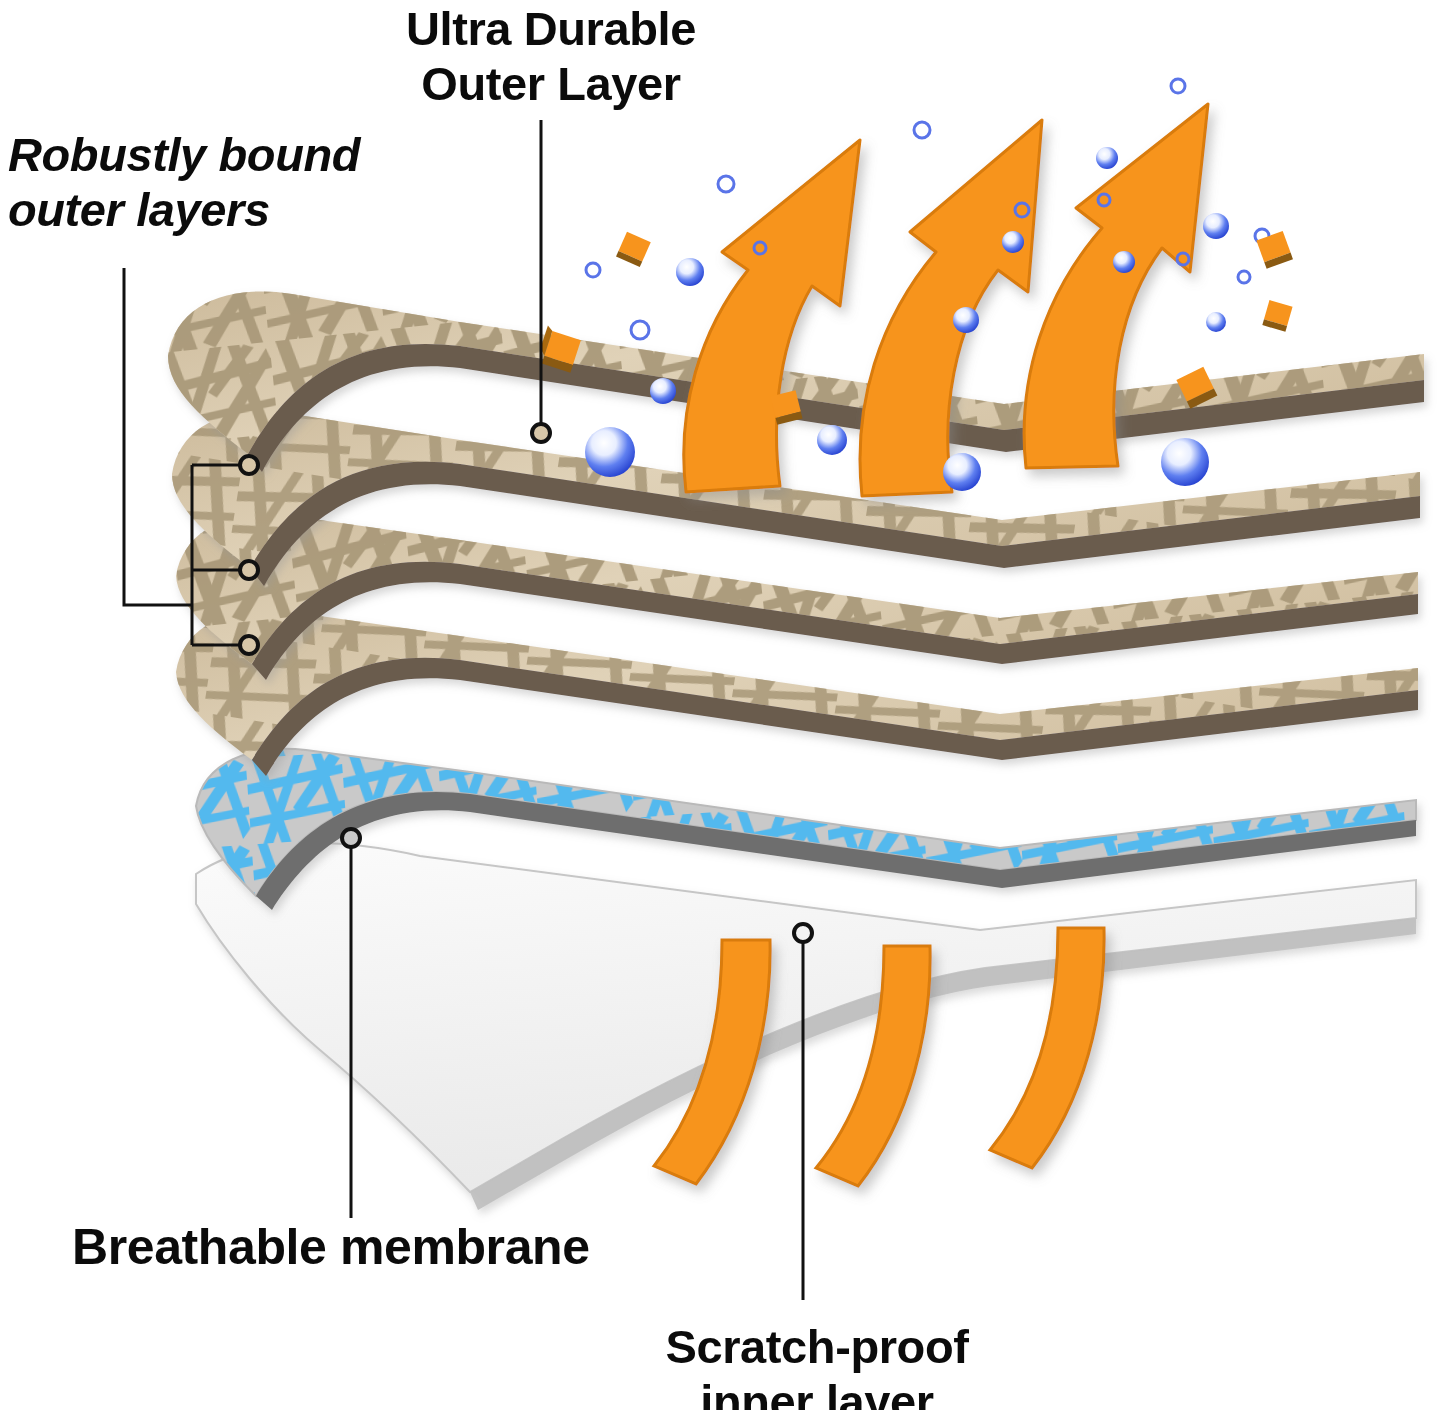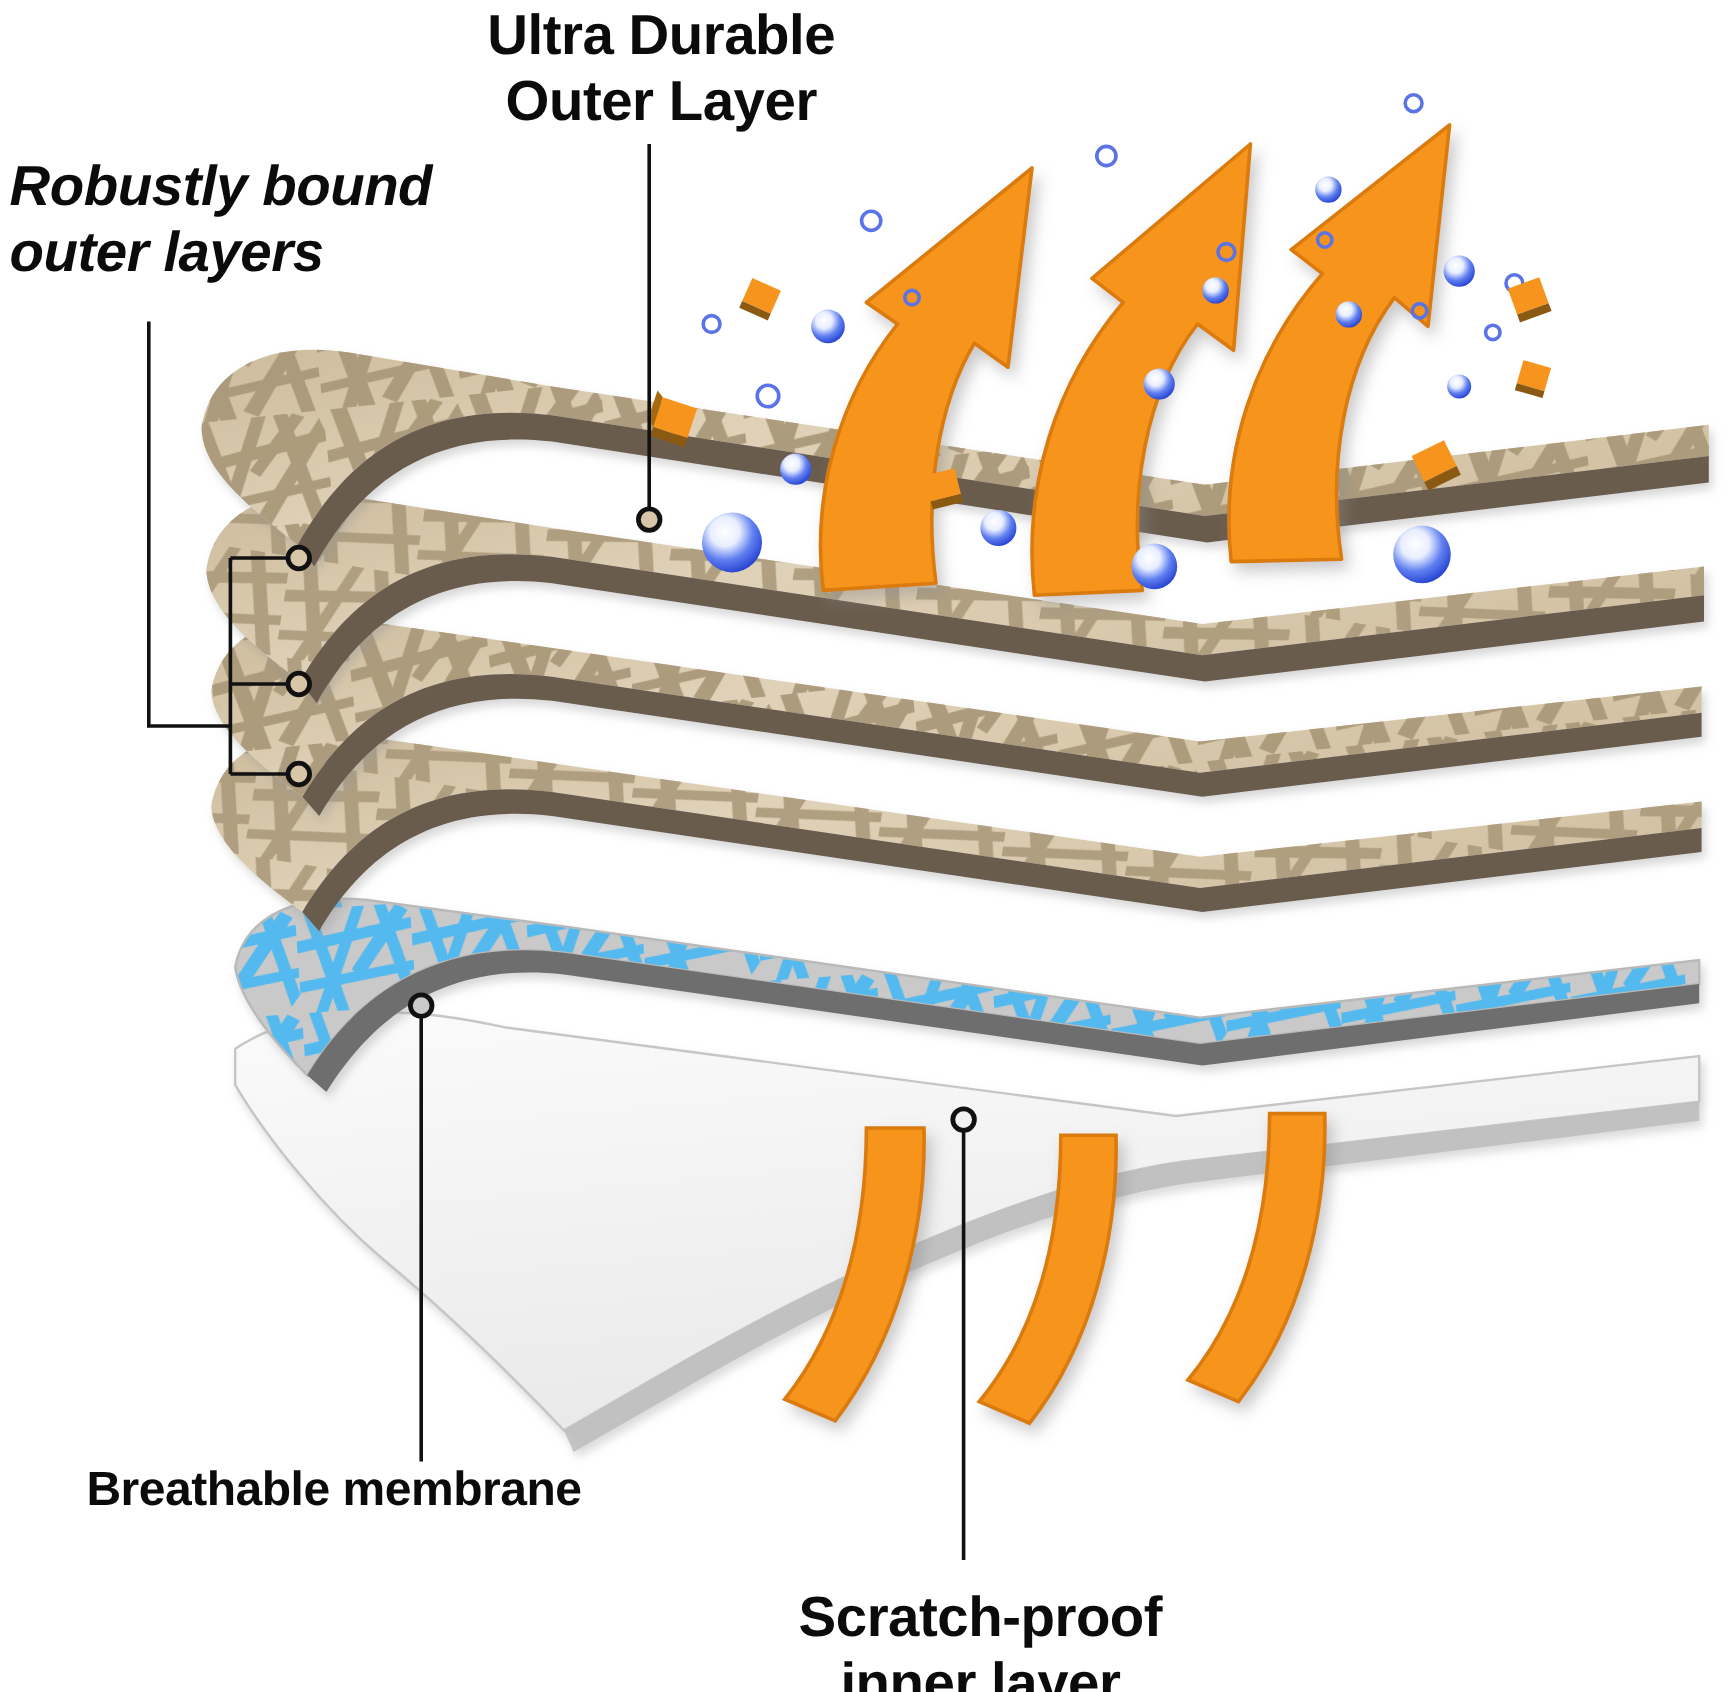--- a/index.html
+++ b/index.html
@@ -3,21 +3,21 @@
 <meta charset="utf-8">
 <style>
   html,body{margin:0;padding:0;background:#ffffff;}
   body{width:1445px;height:1410px;position:relative;overflow:hidden;
        font-family:"Liberation Sans","DejaVu Sans",sans-serif;}
   #stage{position:absolute;inset:0;width:1445px;height:1410px;}
   .lbl{position:absolute;font-weight:700;color:#0b0b0b;line-height:1.16;
        letter-spacing:-0.4px;white-space:pre;}
   #lbl-outer{left:378px;top:2px;font-size:47px;text-align:center;width:346px;}
   #lbl-robust{left:8px;top:128px;font-size:47px;text-align:left;width:420px;font-style:italic;}
-  #lbl-membrane{left:72px;top:1218px;font-size:40px;text-align:left;width:600px;}
+  #lbl-membrane{left:72px;top:1218px;font-size:50px;text-align:left;width:600px;}
   #lbl-scratch{left:632px;top:1300px;font-size:47px;text-align:center;width:370px;margin-top:20px;}
   svg{position:absolute;left:0;top:0;}
 </style>
 </head>
 <body>
 
 <div id="stage">
 
   <svg width="1445" height="1410" viewBox="0 0 1445 1410">
     <defs>

